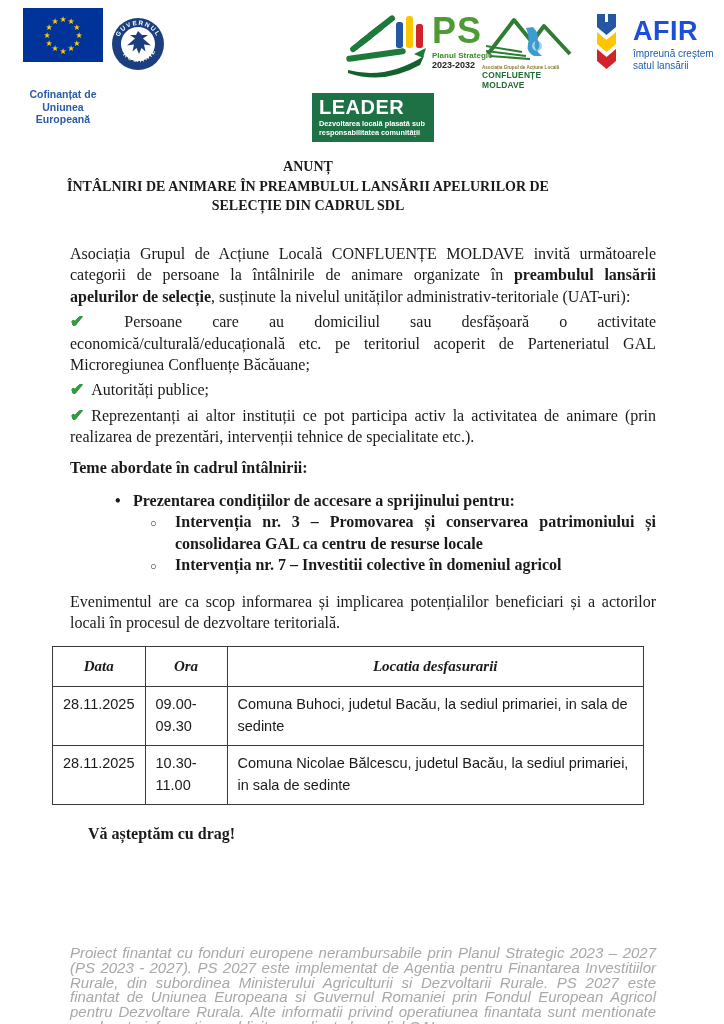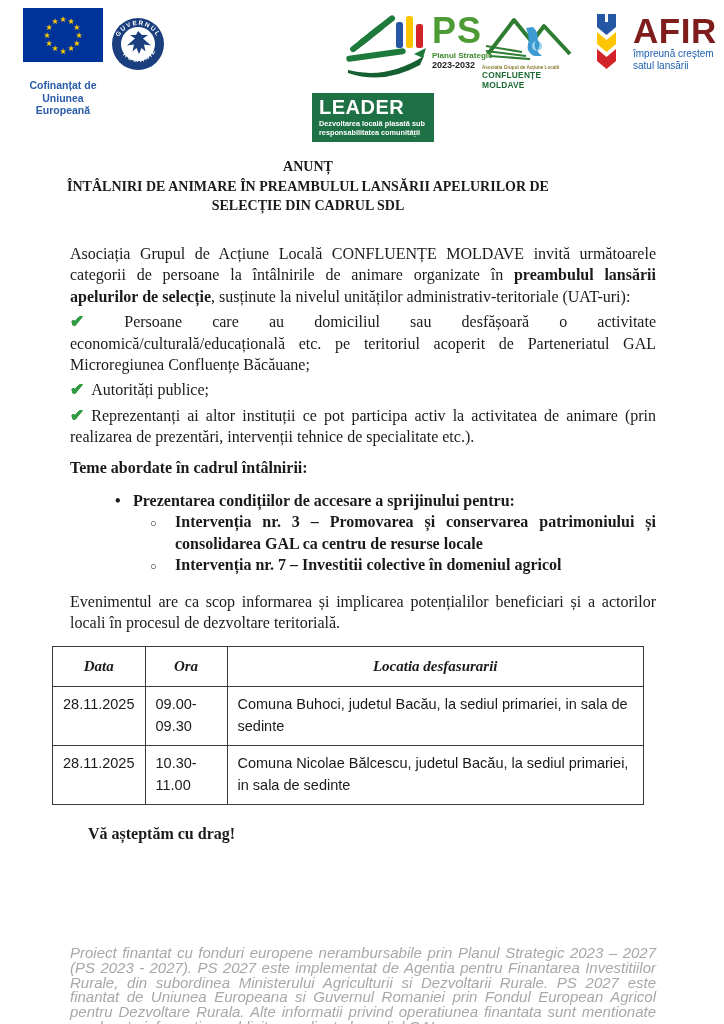--- a/index.html
+++ b/index.html
@@ -6,38 +6,38 @@
   html,body { background:#e8e8e8; }
   .page {
     position:relative; width:724px; height:1024px; margin:0 auto;
     background:#ffffff; overflow:hidden;
     font-family:"Liberation Serif", serif; color:#1a1a1a;
   }
 
   
   .hdr { position:absolute; top:0; left:0; width:724px; height:160px; }
   .eu-block { position:absolute; left:20px; top:8px; width:86px; text-align:center; }
-  .eu-caption { margin-top:13px; font-family:"Liberation Sans", sans-serif;
+  .eu-caption { margin-top:22px; font-family:"Liberation Sans", sans-serif;
     font-size:10.5px; font-weight:bold; color:#2a5ca8; line-height:12.5px; }
   .gov-seal { position:absolute; left:111px; top:17px; }
   .ministry { position:absolute; left:179px; top:30px; width:168px;
     font-variant:small-caps; color:#8b8678; font-size:14px; line-height:16px; letter-spacing:0.4px; }
   .ps-wheat { position:absolute; left:344px; top:14px; }
   .ps-text { position:absolute; left:432px; top:14px; width:62px; font-family:"Liberation Sans", sans-serif; }
   .ps-abbr { font-size:36px; font-weight:bold; color:#4e9b35; line-height:34px; letter-spacing:1px; }
   .ps-l1 { font-size:8px; font-weight:bold; color:#3e8a2e; margin-top:3px; }
   .ps-l2 { font-size:9px; font-weight:bold; color:#222222; }
   .gal-block { position:absolute; left:482px; top:12px; width:100px; 
     font-family:"Liberation Sans", sans-serif; }
   .gal-l1 { font-size:4.6px; font-weight:bold; color:#8a7a30; margin-top:1px; }
   .gal-l2 { font-size:8.4px; font-weight:bold; color:#1e6b34; letter-spacing:0.2px; }
   .afir-block { position:absolute; left:594px; top:14px; display:flex; gap:7px;
     font-family:"Liberation Sans", sans-serif; }
   .afir-txt { padding-top:2px; }
-  .afir-word { font-size:35px; font-weight:bold; color:#7f1d1d; line-height:30px; letter-spacing:0.5px; }
+  .afir-word { font-size:27px; font-weight:bold; color:#1d4ed8; line-height:30px; letter-spacing:0.5px; }
   .afir-tag { font-size:10px; color:#1d5fae; line-height:11.5px; margin-top:2px; }
 
   .leader { position:absolute; left:312px; top:93px; width:122px; height:49px;
     background:#1e7145; color:#ffffff; padding:4px 7px 0 7px;
     font-family:"Liberation Sans", sans-serif; }
   .leader-title { font-size:20px; font-weight:bold; letter-spacing:0.5px; line-height:21px; }
   .leader-sub { font-size:7.3px; font-weight:bold; line-height:9px; margin-top:1px; }
 
   
   .title { position:absolute; top:157px; left:0; width:616px; text-align:center;

